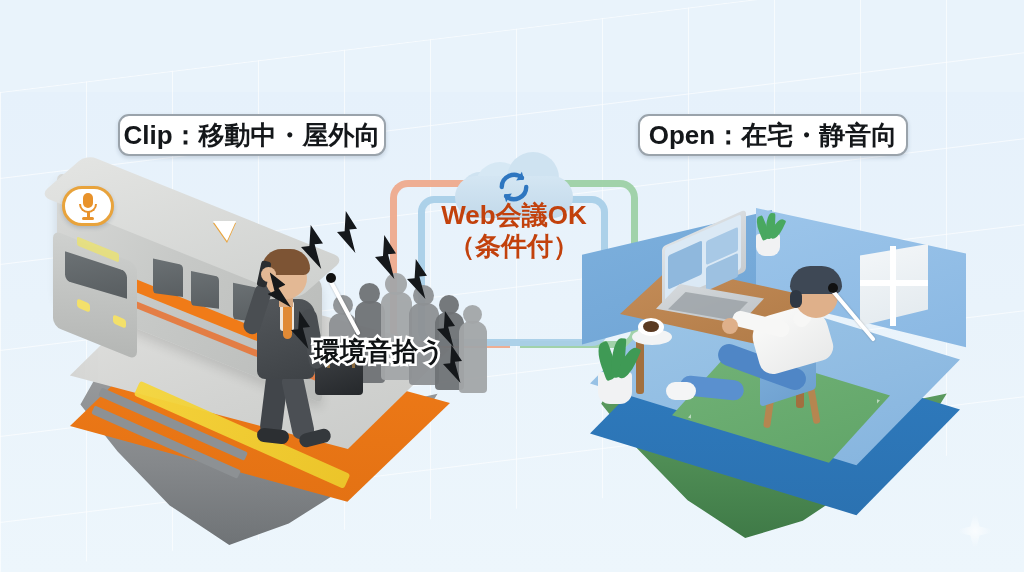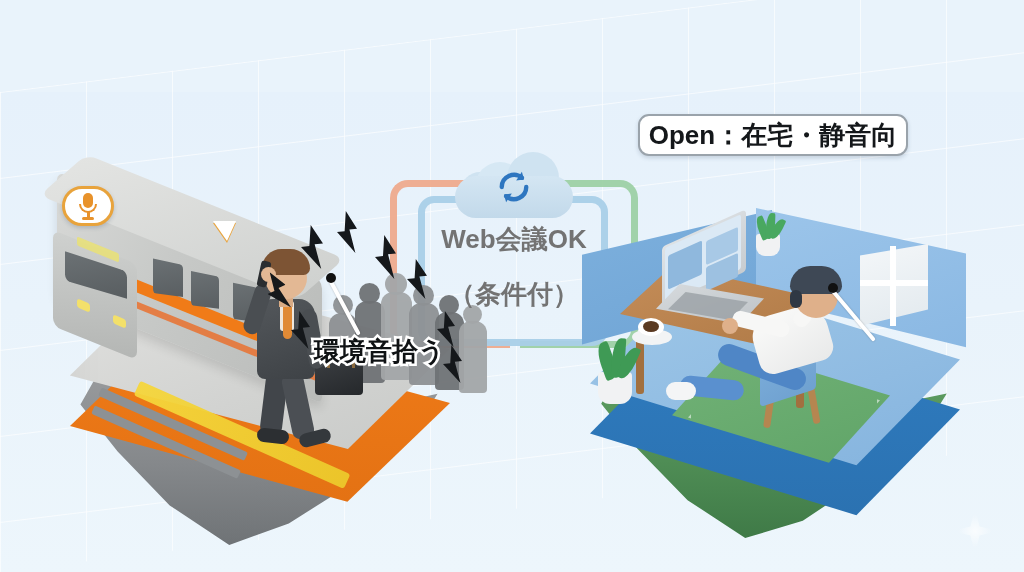--- a/index.html
+++ b/index.html
@@ -120,21 +120,21 @@
   .cloud .p1{position:absolute;left:20px;top:14px;width:50px;height:50px;border-radius:50%;background:#d6e8f4;}
   .cloud .p2{position:absolute;left:52px;top:4px;width:52px;height:52px;border-radius:50%;background:#cfe3f1;}
   .cloud .p3{position:absolute;left:6px;top:24px;width:38px;height:38px;border-radius:50%;background:#cfe3f1;}
   .sync{position:absolute;left:38px;top:18px;width:42px;height:42px;z-index:3;}
 
   .center-text{
     position:absolute;left:404px;top:200px;width:220px;
     text-align:center;z-index:20;
   }
   .center-text div{
-    font-size:26px;font-weight:700;color:#737373;line-height:1.18;white-space:nowrap;margin-top:24px;
+    font-size:26px;font-weight:700;color:#c2410c;line-height:1.18;white-space:nowrap;
   }
 
   
   .callout{
     position:absolute;font-size:26px;font-weight:700;color:#0f1214;
     white-space:nowrap;z-index:35;
     -webkit-text-stroke:5px #ffffff;
     paint-order:stroke fill;
     text-shadow:0 0 3px #fff;
   }
@@ -349,20 +349,23 @@
 </head>
 <body>
 
 <div id="stage">
 
   <div class="bg"></div>
   <div class="bg-grid"></div>
   <div class="sparkle"></div>
 
 
+  <div class="chip" id="chip-left">
+    <span>Clip：移動中・屋外向</span>
+  </div>
   <div class="chip" id="chip-right">
     <span>Open：在宅・静音向</span>
   </div>
 
   <div class="island" id="island-left">
     <div class="plat-rock"></div>
     <div class="plat-band"></div>
     <div class="plat-top"></div>
     <div class="rail"></div>
     <div class="rail rail2"></div>

